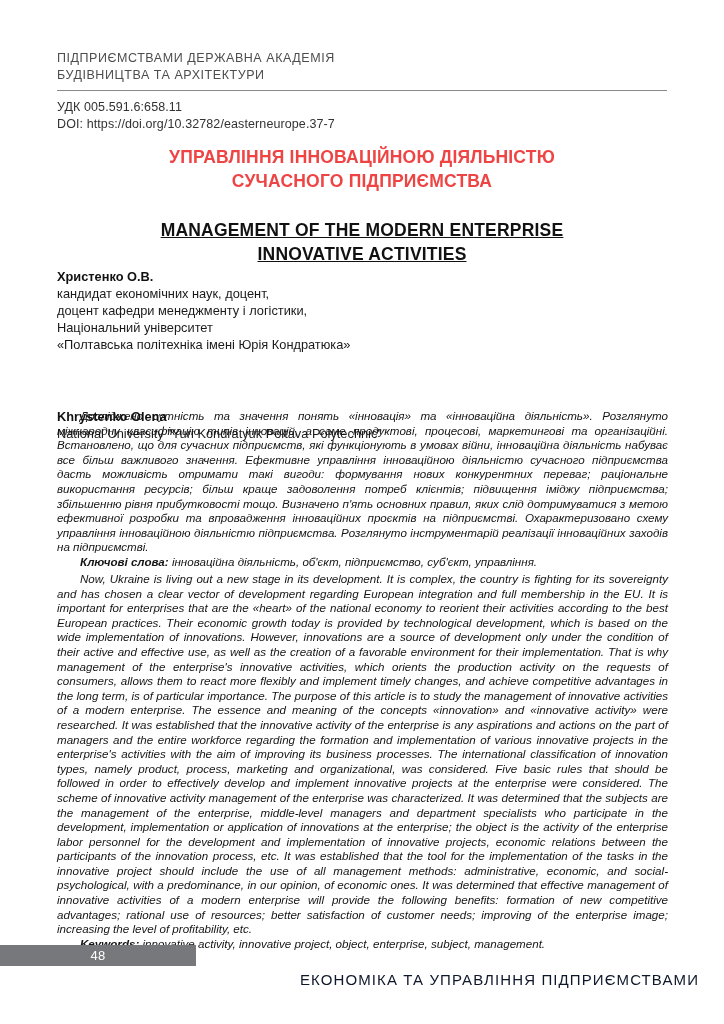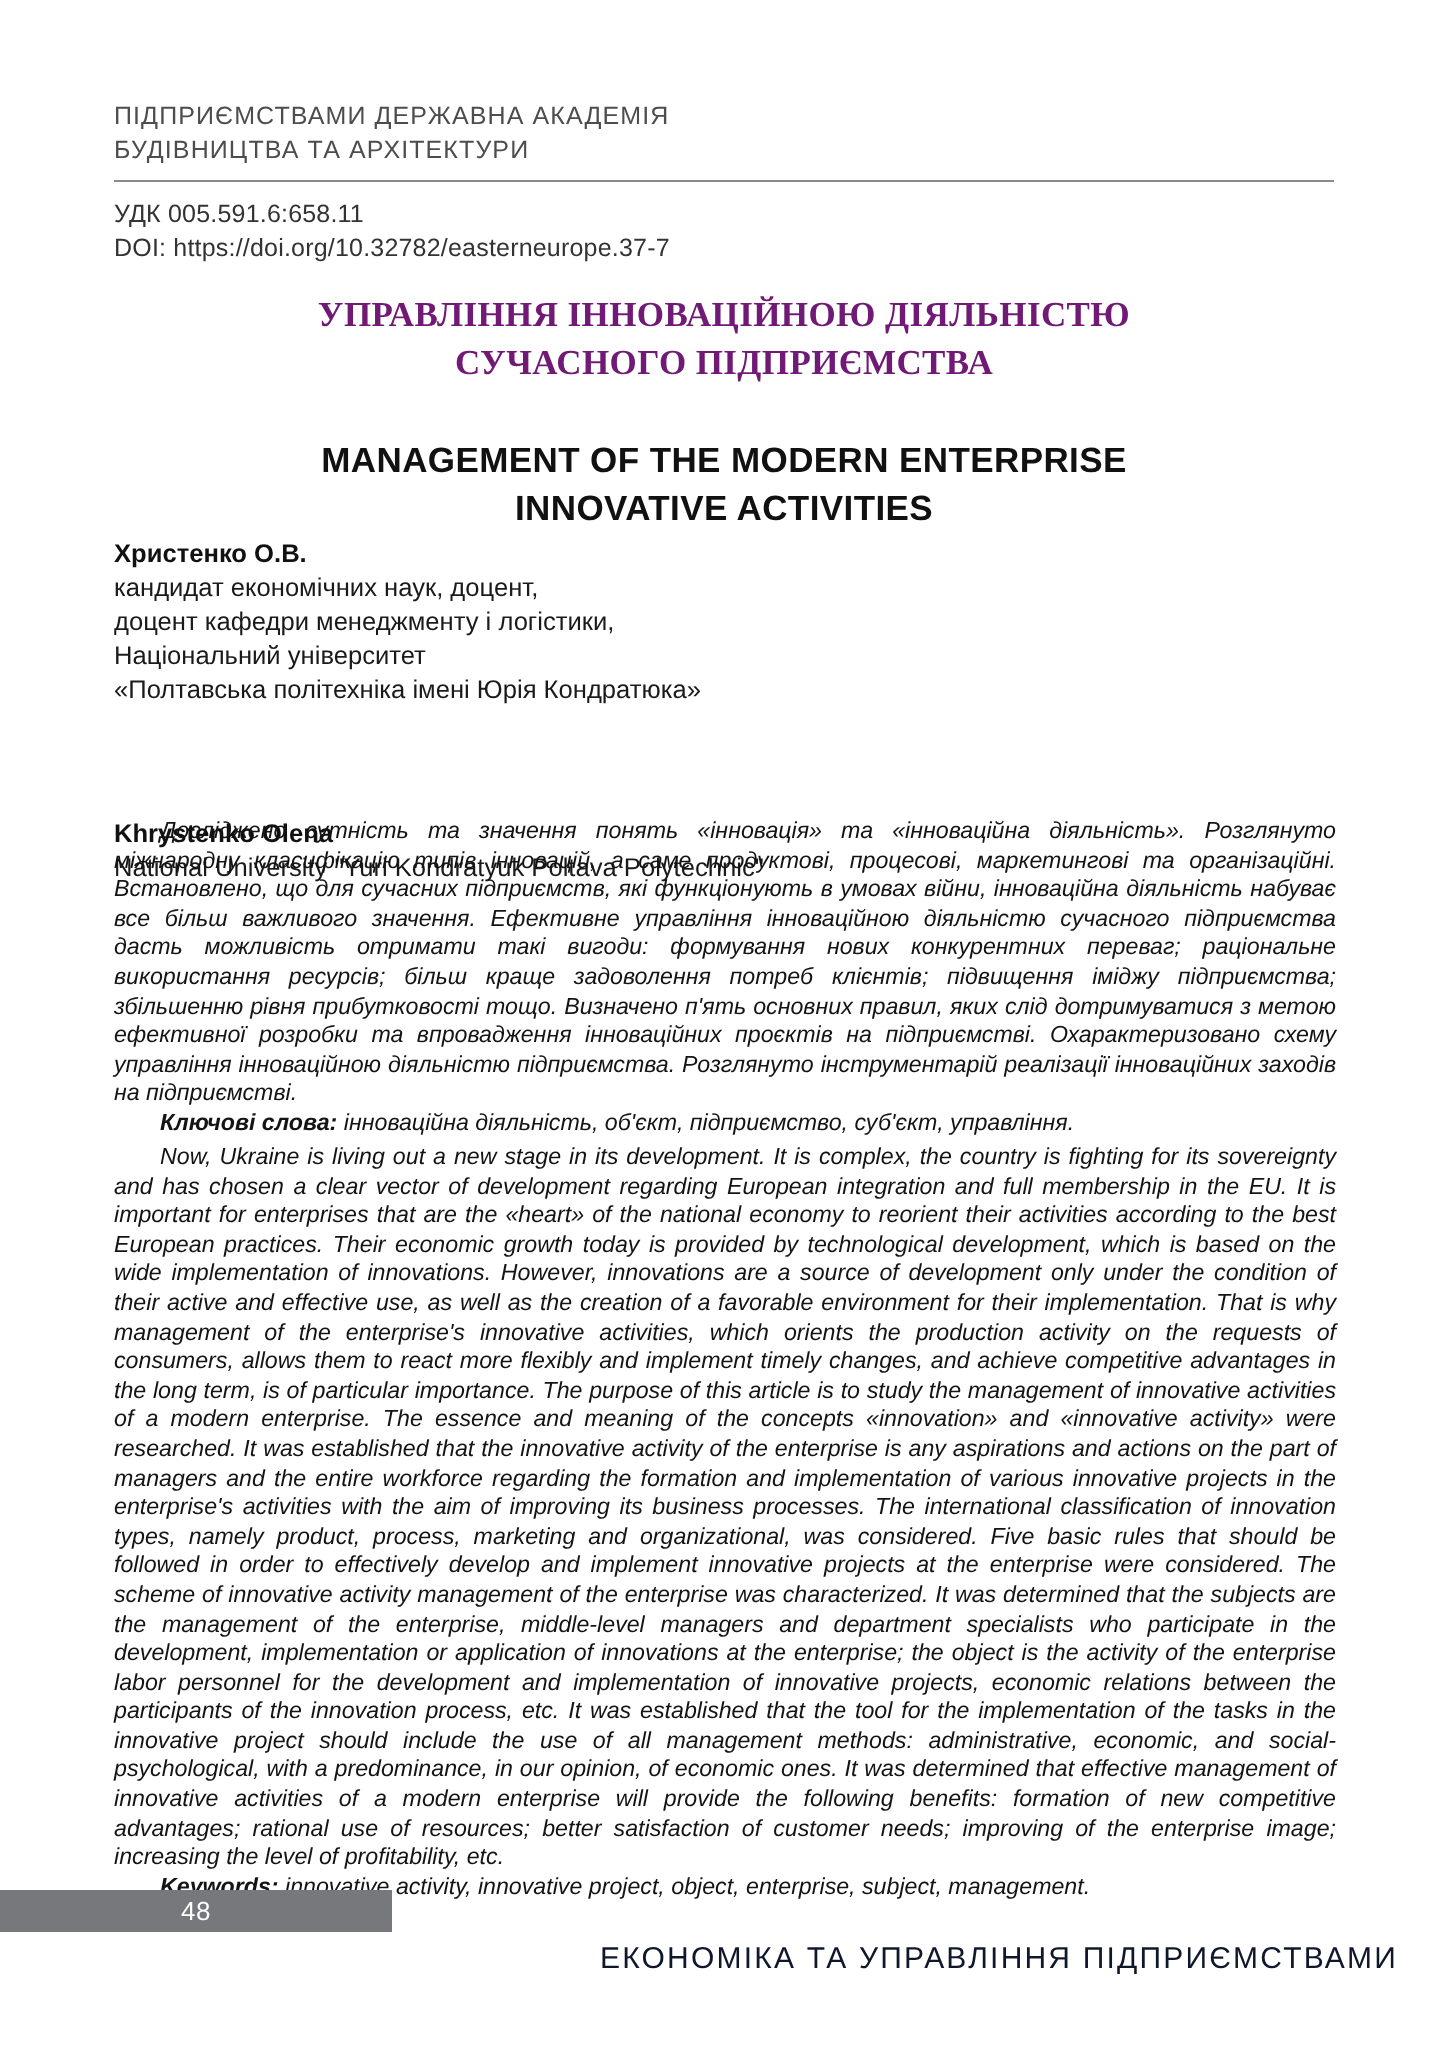--- a/index.html
+++ b/index.html
@@ -67,35 +67,36 @@
 
   
   .title-block {
     position: absolute;
     left: 57px;
     top: 145px;
     width: 610px;
     text-align: center;
   }
   .title-uk {
-    font-family: Liberation Serif, serif;
+    font-family: Liberation Sans, sans-serif;
     font-weight: bold;
     font-size: 17.5px;
     line-height: 24px;
     letter-spacing: 0.2px;
-    color: #701a75;
+    color: #ef4444;
   }
   .title-en {
     font-family: "Liberation Sans", sans-serif;
     font-weight: bold;
     font-size: 17.5px;
     line-height: 24px;
     letter-spacing: 0.2px;
     color: #111111;
     margin-top: 25px;
+    text-decoration: underline;
   }
 
   
   .authors {
     position: absolute;
     left: 57px;
     top: 268px;
     width: 610px;
   }
   .author-name {

